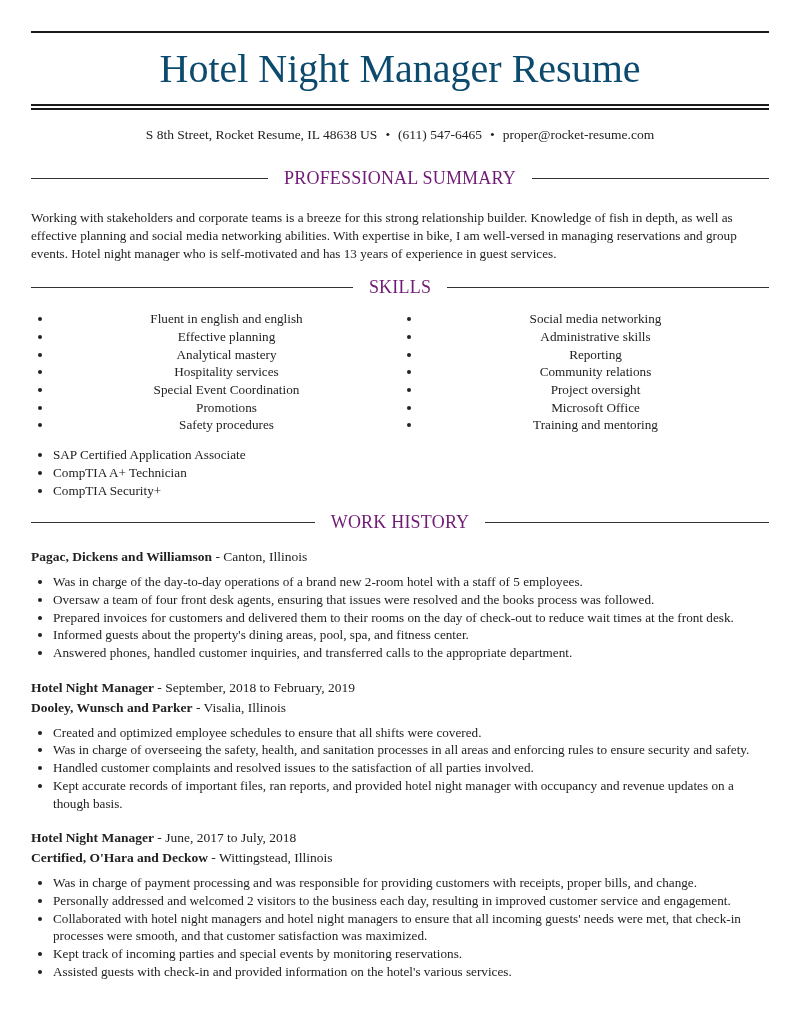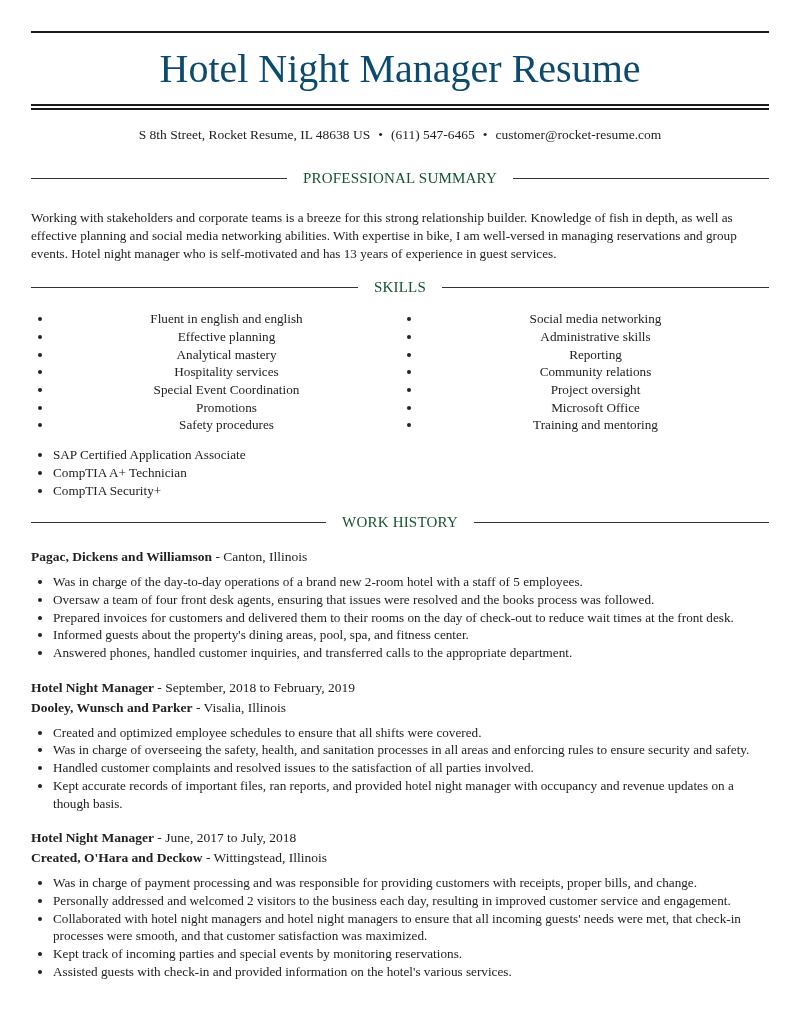--- a/index.html
+++ b/index.html
@@ -19,21 +19,21 @@
   .double-rule .l2 { border-top: 2px solid #1a1a1a; margin-top: 2px; }
   .contact {
     text-align: center; font-size: 13.5px; margin-top: 16px; line-height: 18px;
   }
   .contact .sep { margin: 0 8px; }
   .section-head {
     display: flex; align-items: center; margin-top: 22px; height: 22px;
   }
   .section-head .rule { flex: 1; border-top: 1.5px solid #333; }
   .section-head .label {
-    padding: 0 16px; font-size: 15px; letter-spacing: 0.2px; color: #14532d; line-height: 22px;
+    padding: 0 16px; font-size: 18px; letter-spacing: 0.2px; color: #701a75; line-height: 22px;
   }
   .summary { font-size: 13.2px; line-height: 18px; margin-top: 20px; }
   ul { margin: 0; padding-left: 22px; }
   li { font-size: 13.2px; line-height: 17.7px; }
   .skills { display: flex; margin-top: 12px; text-align: center; }
   .skills .col { flex: 1; }
   .skills .col ul { margin: 0; }
   .certs { margin-top: 12px; }
   .job { margin-top: 14px; }
   .job-line { font-size: 13.5px; line-height: 20px; }
@@ -45,21 +45,21 @@
 <body>
 
 <div class="page">
   <div class="top-rule"></div>
   <h1 class="title">Hotel Night Manager Resume</h1>
   <div class="double-rule">
     <div class="l1"></div>
       <div class="l2"></div>
   </div>
   <div class="contact">
-    <span>S 8th Street, Rocket Resume, IL 48638 US</span><span class="sep">•</span><span>(611) 547-6465</span><span class="sep">•</span><span>customer@rocket-resume.com</span>
+    <span>S 8th Street, Rocket Resume, IL 48638 US</span><span class="sep">•</span><span>(611) 547-6465</span><span class="sep">•</span><span>proper@rocket-resume.com</span>
   </div>
 
   <div class="section-head" style="margin-top:23px;">
     <div class="rule"></div>
     <div class="label">PROFESSIONAL SUMMARY</div>
     <div class="rule"></div>
   </div>
   <p class="summary">Working with stakeholders and corporate teams is a breeze for this strong relationship builder. Knowledge of fish in depth, as well as effective planning and social media networking abilities. With expertise in bike, I am well-versed in managing reservations and group events. Hotel night manager who is self-motivated and has 13 years of experience in guest services.</p>
 
   <div class="section-head" style="margin-top:12px;">
@@ -123,21 +123,21 @@
     <ul>
       <li>Created and optimized employee schedules to ensure that all shifts were covered.</li>
       <li>Was in charge of overseeing the safety, health, and sanitation processes in all areas and enforcing rules to ensure security and safety.</li>
       <li>Handled customer complaints and resolved issues to the satisfaction of all parties involved.</li>
       <li>Kept accurate records of important files, ran reports, and provided hotel night manager with occupancy and revenue updates on a though basis.</li>
     </ul>
   </div>
 
   <div class="job">
     <div class="job-line"><b>Hotel Night Manager</b><span> - June, 2017 to July, 2018</span></div>
-    <div class="job-line"><b>Created, O'Hara and Deckow</b><span> - Wittingstead, Illinois</span></div>
+    <div class="job-line"><b>Certified, O'Hara and Deckow</b><span> - Wittingstead, Illinois</span></div>
     <ul>
       <li>Was in charge of payment processing and was responsible for providing customers with receipts, proper bills, and change.</li>
       <li>Personally addressed and welcomed 2 visitors to the business each day, resulting in improved customer service and engagement.</li>
       <li>Collaborated with hotel night managers and hotel night managers to ensure that all incoming guests' needs were met, that check-in processes were smooth, and that customer satisfaction was maximized.</li>
       <li>Kept track of incoming parties and special events by monitoring reservations.</li>
       <li>Assisted guests with check-in and provided information on the hotel's various services.</li>
     </ul>
   </div>
 
 </div>

